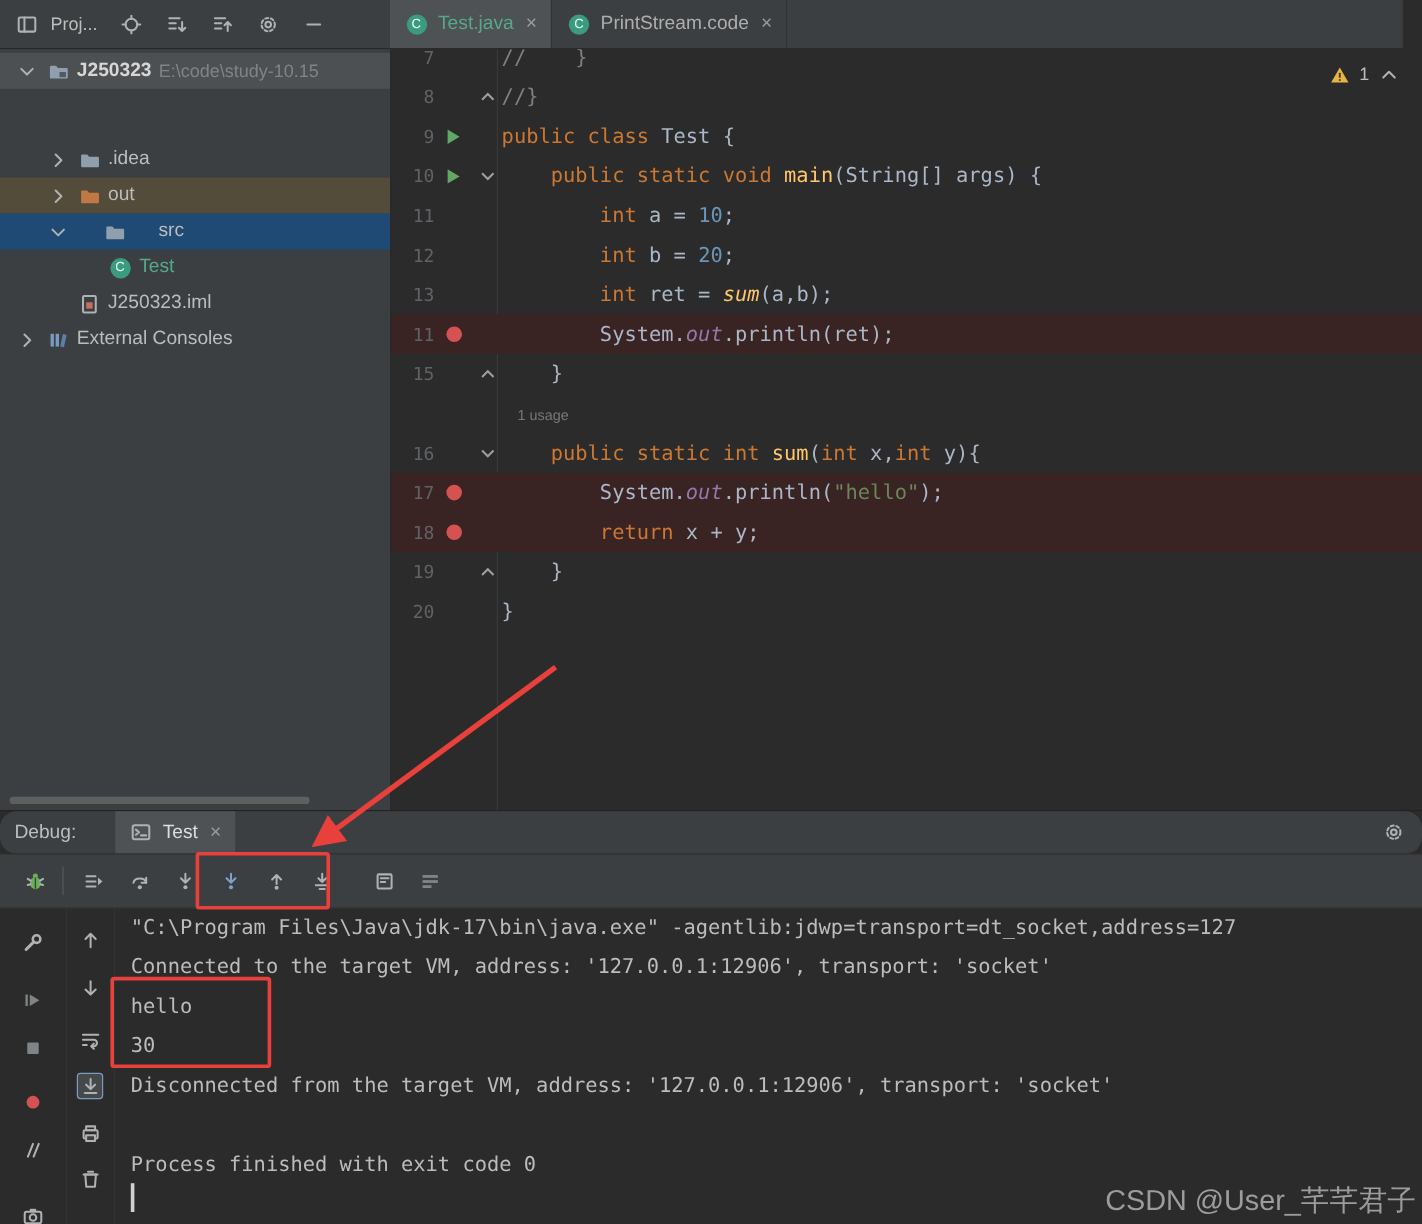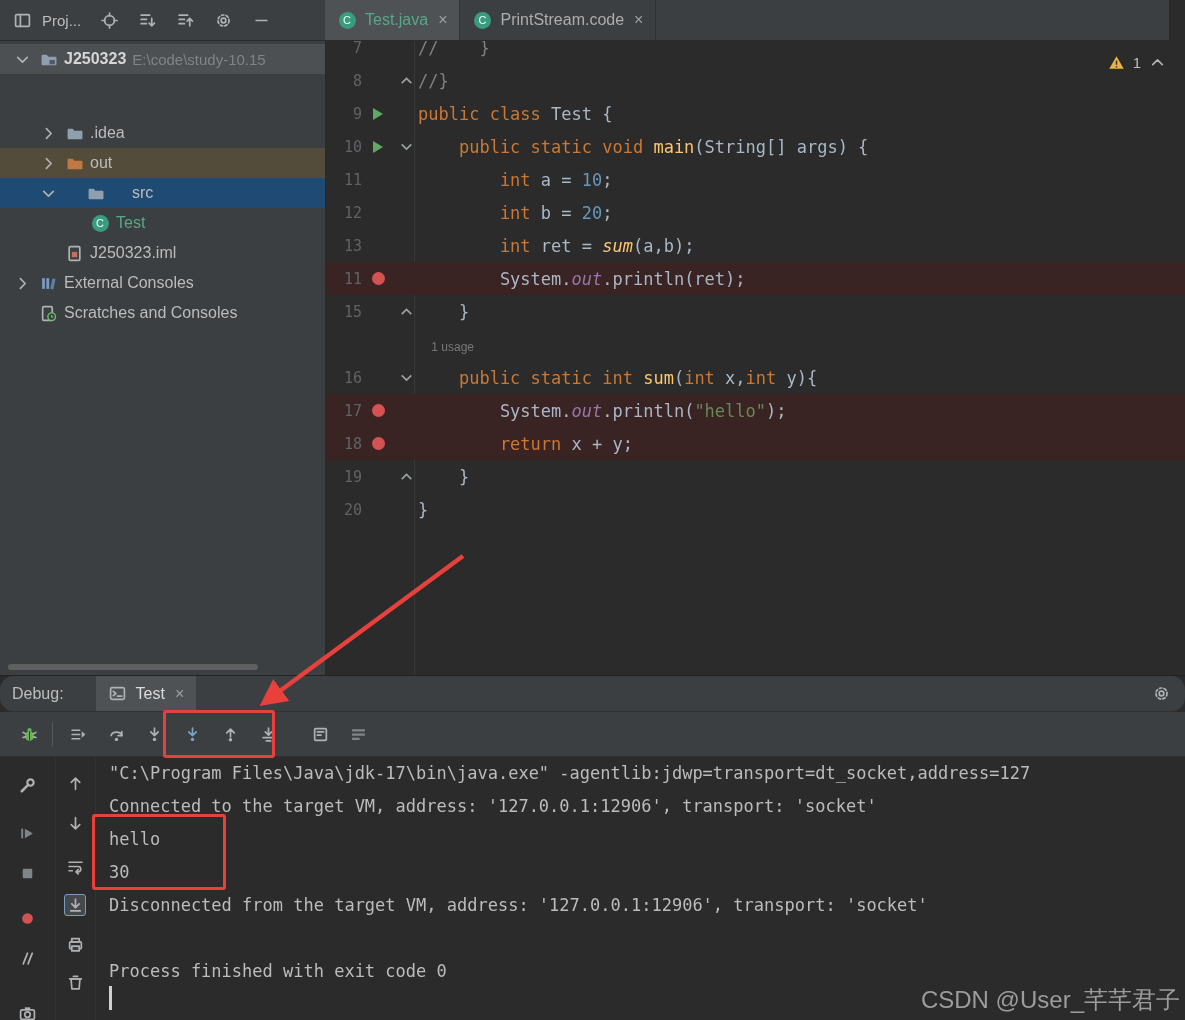--- a/index.html
+++ b/index.html
@@ -235,31 +235,20 @@
         </span>
         <span class="icon-slot">
           <svg width="17" height="17" viewBox="0 0 16 16">
             <rect x="2" y="3" width="2.6" height="10" fill="#7a9cc4"></rect>
             <rect x="6" y="3" width="2.6" height="10" fill="#7a9cc4"></rect>
             <rect x="10.6" y="3.4" width="3" height="10" fill="#5f7fa4" transform="rotate(12 12 8.4)"></rect>
           </svg>
         </span>
         <span class="tree-label">External Consoles</span>
       </div>
-      <div class="tree-row" style="padding-left: 12px;">
-        <span class="tree-spacer"></span>
-        <span class="icon-slot">
-          <svg width="17" height="17" viewBox="0 0 16 16">
-            <rect x="2.5" y="1.5" width="9" height="13" rx="1" stroke="#afb1b3" stroke-width="1.6" fill="none" stroke-linecap="round" stroke-linejoin="round"></rect>
-            <circle cx="11" cy="11" r="3.6" fill="#3c3f41" stroke="#6fbf73" stroke-width="1.3"></circle>
-            <path d="M11 9.3V11l1.2 1" stroke="#6fbf73" stroke-width="1.2" fill="none"></path>
-          </svg>
-        </span>
-        <span class="tree-label">Scratches and Consoles</span>
-      </div>
     </div>
   <div class="hscroll"></div>
 </div>
 
 <div class="editor">
   <div class="gutter-sep"></div>
   <div class="code-scroll" id="code">
       <div class="code-row">
         <span class="ln">7</span>
         <span class="gut"></span>

